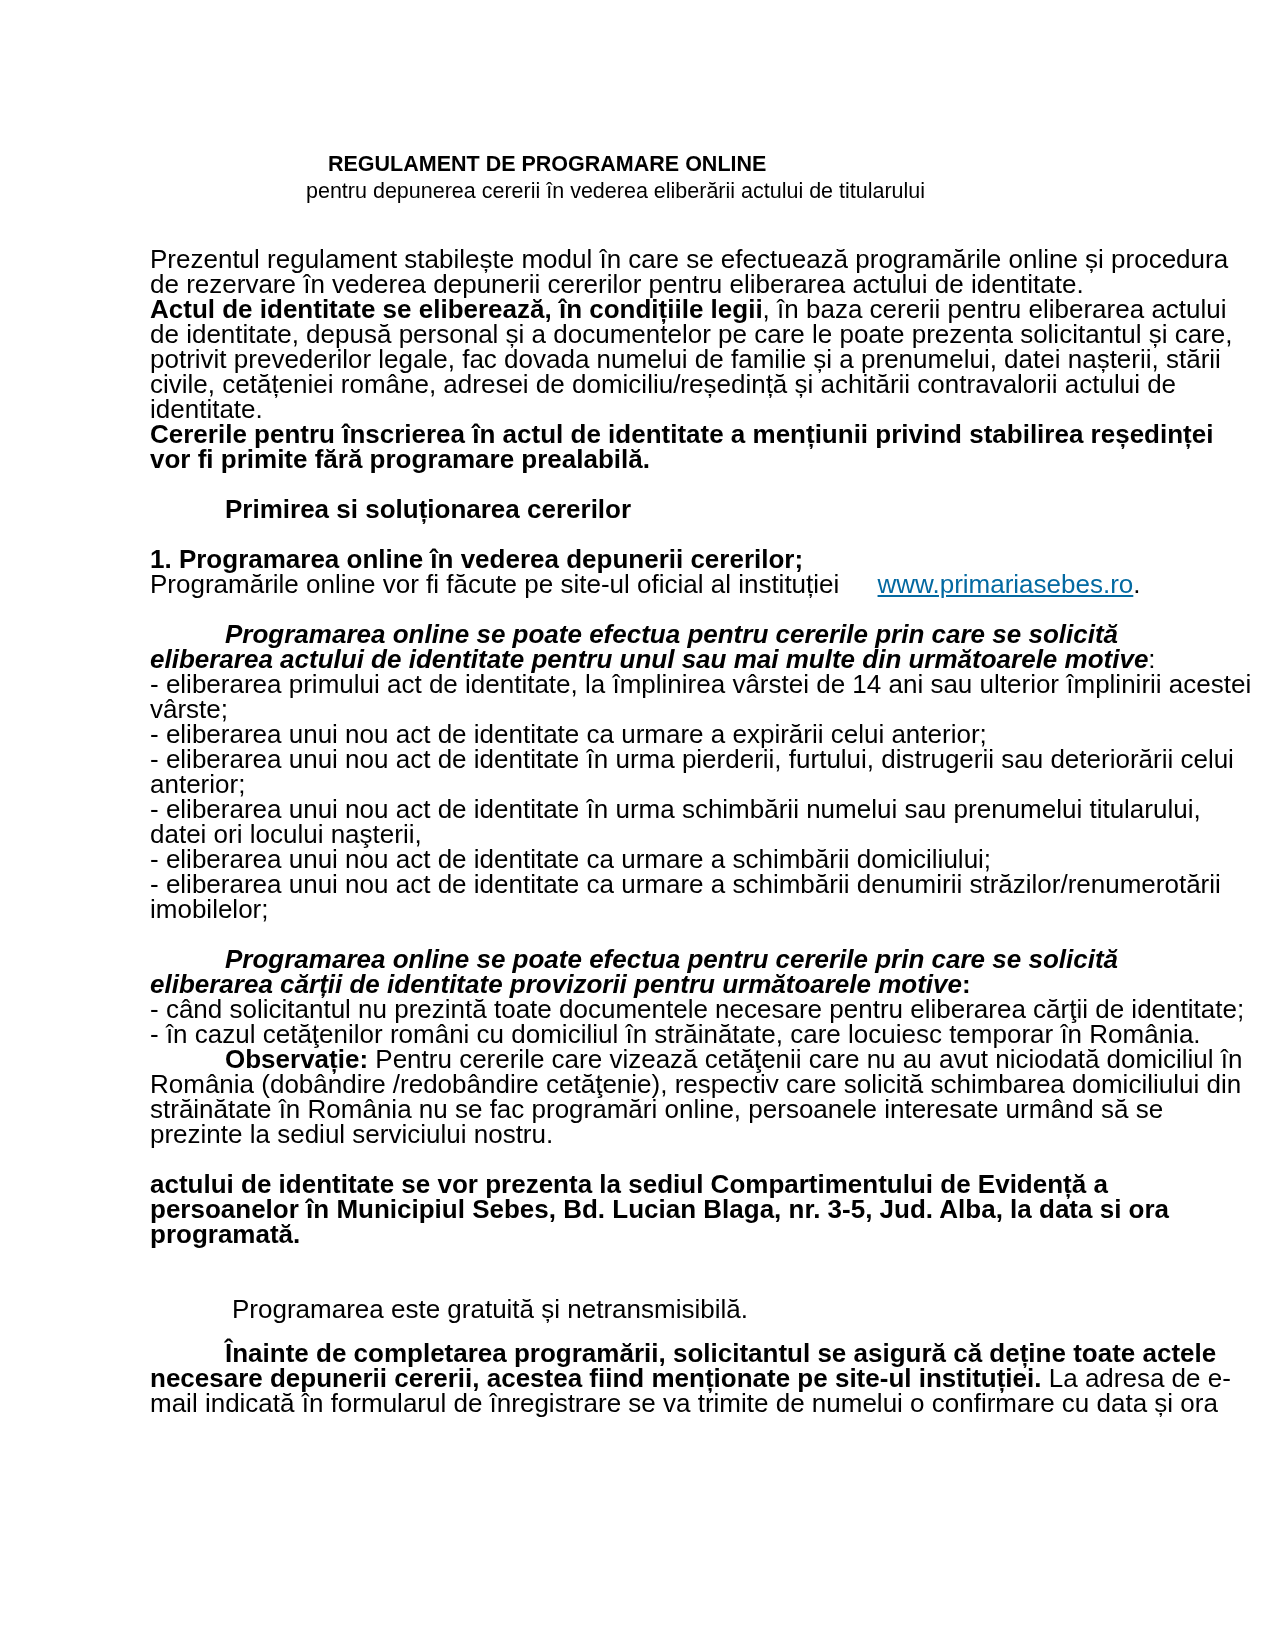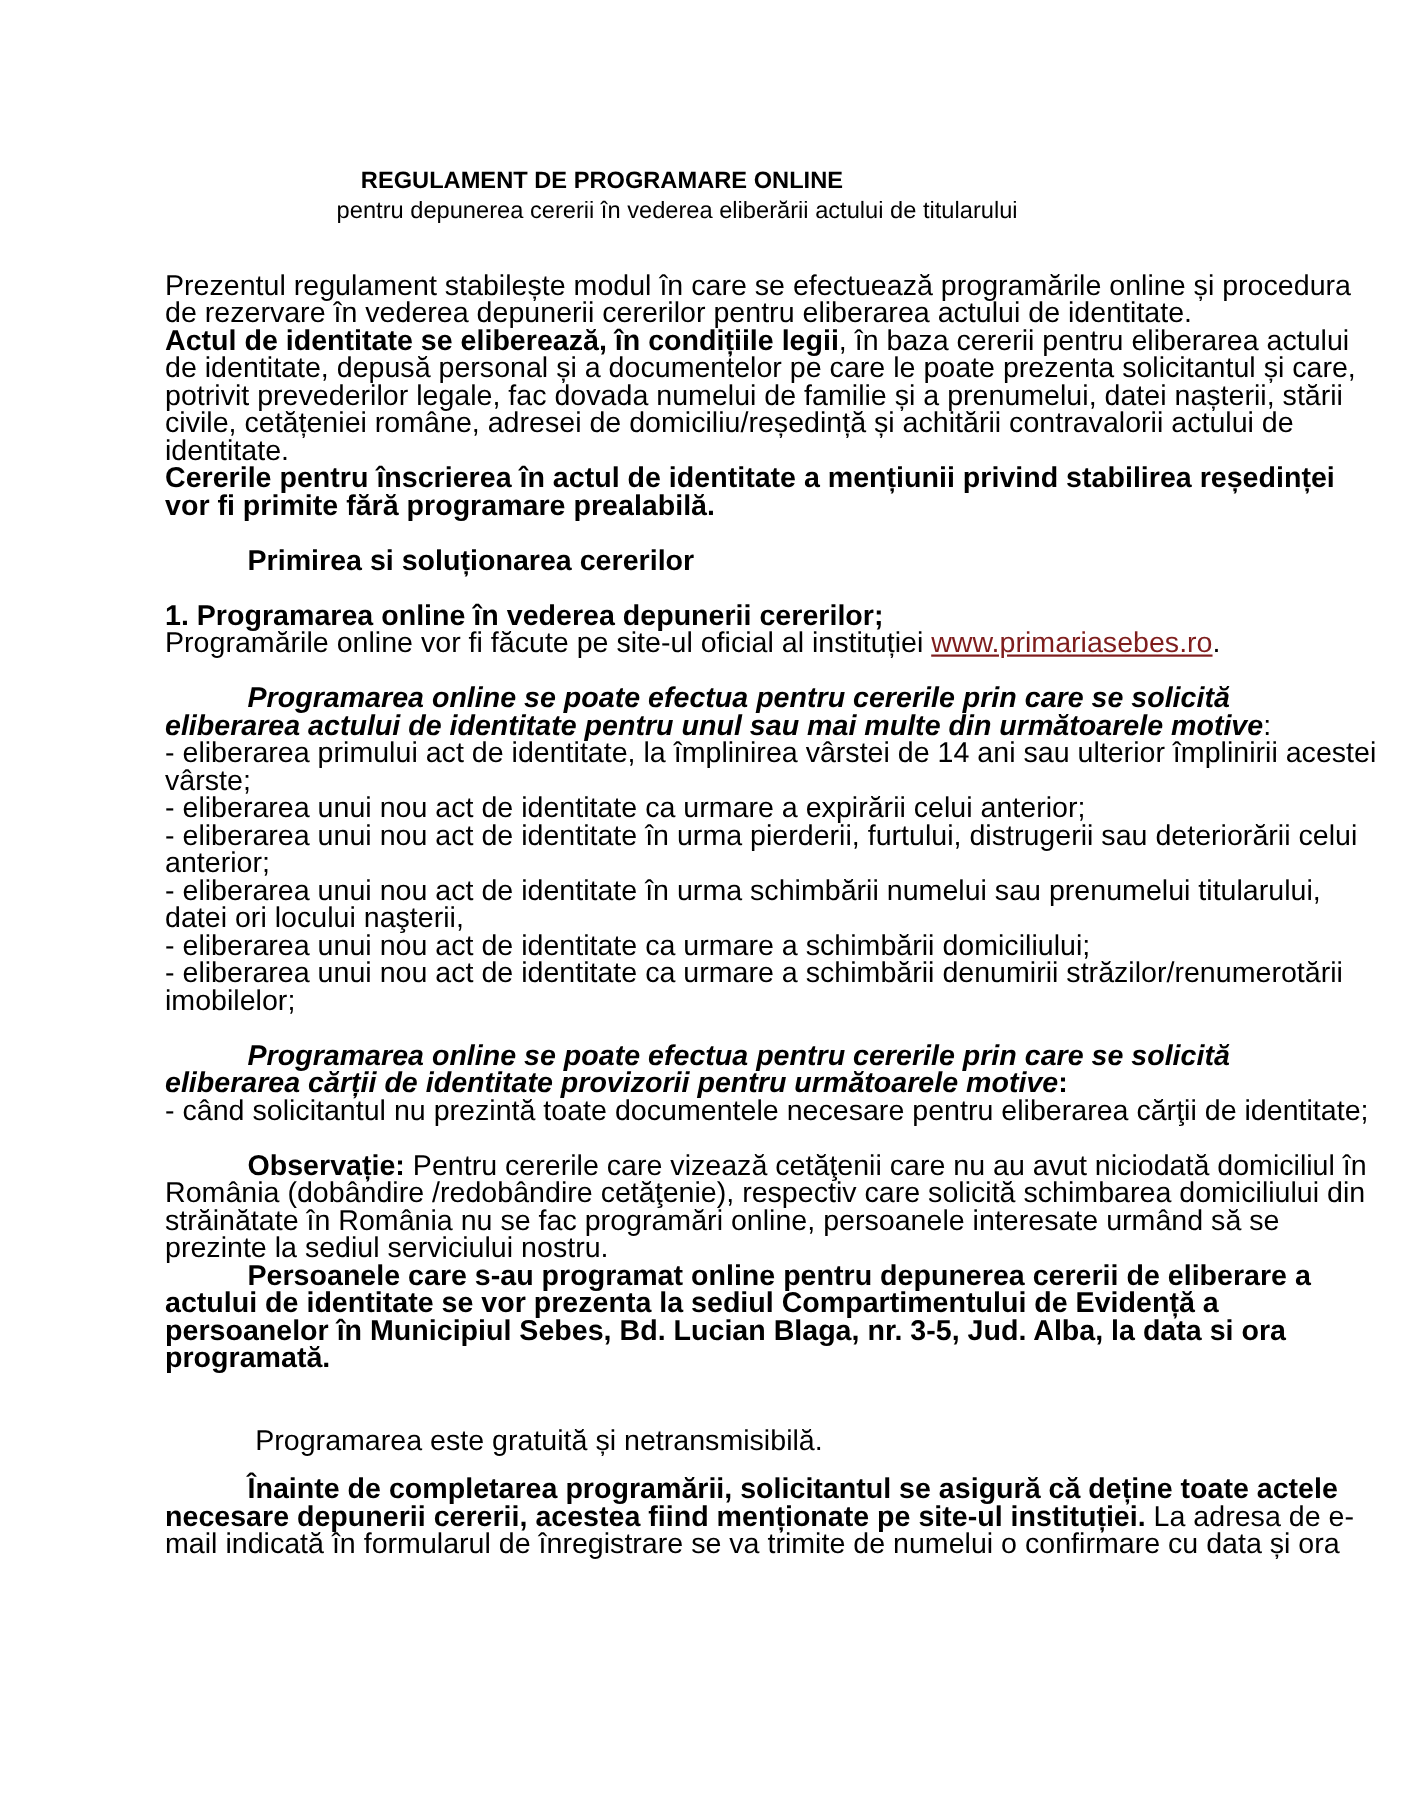--- a/index.html
+++ b/index.html
@@ -6,21 +6,21 @@
   body { width: 1275px; height: 1650px; position: relative; overflow: hidden;
          font-family: "Liberation Sans", sans-serif; color: #000; }
   .page { position: absolute; left: 0; top: 0; width: 1275px; height: 1566px; padding-left: 20px; }
   .line { position: absolute; left: 150px; font-size: 26px; line-height: 26px; white-space: nowrap; }
   .title { position: absolute; left: 328px; top: 152px; font-size: 21.5px; font-weight: bold; white-space: nowrap; }
   .subtitle { position: absolute; left: 306px; top: 179px; font-size: 21.5px; white-space: nowrap; }
   .b { font-weight: bold; }
   .bi { font-weight: bold; font-style: italic; }
   .ind { left: 225px; }
   .ind2 { left: 232px; }
-  a.link { color: #7f1d1d; text-decoration: underline; }
+  a.link { color: #0369a1; text-decoration: underline; margin-left: 31px; }
 </style>
 </head>
 <body>
 
 <div class="page">
 
   <div class="title">REGULAMENT DE PROGRAMARE ONLINE</div>
   <div class="subtitle">pentru depunerea cererii în vederea eliberării actului de titularului</div>
 
   <div class="line" style="top:246px">Prezentul regulament stabilește modul în care se efectuează programările online și procedura</div>
@@ -47,27 +47,27 @@
   <div class="line" style="top:771px">anterior;</div>
   <div class="line" style="top:796px">- eliberarea unui nou act de identitate în urma schimbării numelui sau prenumelui titularului,</div>
   <div class="line" style="top:821px">datei ori locului naşterii,</div>
   <div class="line" style="top:846px">- eliberarea unui nou act de identitate ca urmare a schimbării domiciliului;</div>
   <div class="line" style="top:871px">- eliberarea unui nou act de identitate ca urmare a schimbării denumirii străzilor/renumerotării</div>
   <div class="line" style="top:896px">imobilelor;</div>
 
   <div class="line bi ind" style="top:946px">Programarea online se poate efectua pentru cererile prin care se solicită</div>
   <div class="line" style="top:996px">- când solicitantul nu prezintă toate documentele necesare pentru eliberarea cărţii de identitate;</div>
   <div class="line" style="top:971px"><span class="bi">eliberarea cărții de identitate provizorii pentru următoarele motive</span><span class="b">:</span></div>
+  <div class="line" style="top:1021px">- în cazul cetăţenilor români cu domiciliul în străinătate, care locuiesc temporar în România.</div>
 
   <div class="line ind" style="top:1046px"><span class="b">Observație:</span><span> Pentru cererile care vizează cetăţenii care nu au avut niciodată domiciliul în</span></div>
   <div class="line" style="top:1071px">România (dobândire /redobândire cetăţenie), respectiv care solicită schimbarea domiciliului din</div>
   <div class="line" style="top:1096px">străinătate în România nu se fac programări online, persoanele interesate urmând să se</div>
   <div class="line" style="top:1121px">prezinte la sediul serviciului nostru.</div>
 
-  <div class="line b ind" style="top:1146px">Persoanele care s-au programat online pentru depunerea cererii de eliberare a</div>
   <div class="line b" style="top:1171px">actului de identitate se vor prezenta la sediul Compartimentului de Evidență a</div>
   <div class="line b" style="top:1196px">persoanelor în Municipiul Sebes, Bd. Lucian Blaga, nr. 3-5, Jud. Alba, la data si ora</div>
   <div class="line b" style="top:1221px">programată.</div>
 
   <div class="line ind2" style="top:1296px">Programarea este gratuită și netransmisibilă.</div>
 
   <div class="line b ind" style="top:1340px">Înainte de completarea programării, solicitantul se asigură că deține toate actele</div>
   <div class="line" style="top:1365px"><span class="b">necesare depunerii cererii, acestea fiind menționate pe site-ul instituției.</span><span> La adresa de e-</span></div>
   <div class="line" style="top:1390px">mail indicată în formularul de înregistrare se va trimite de numelui o confirmare cu data și ora</div>
 

